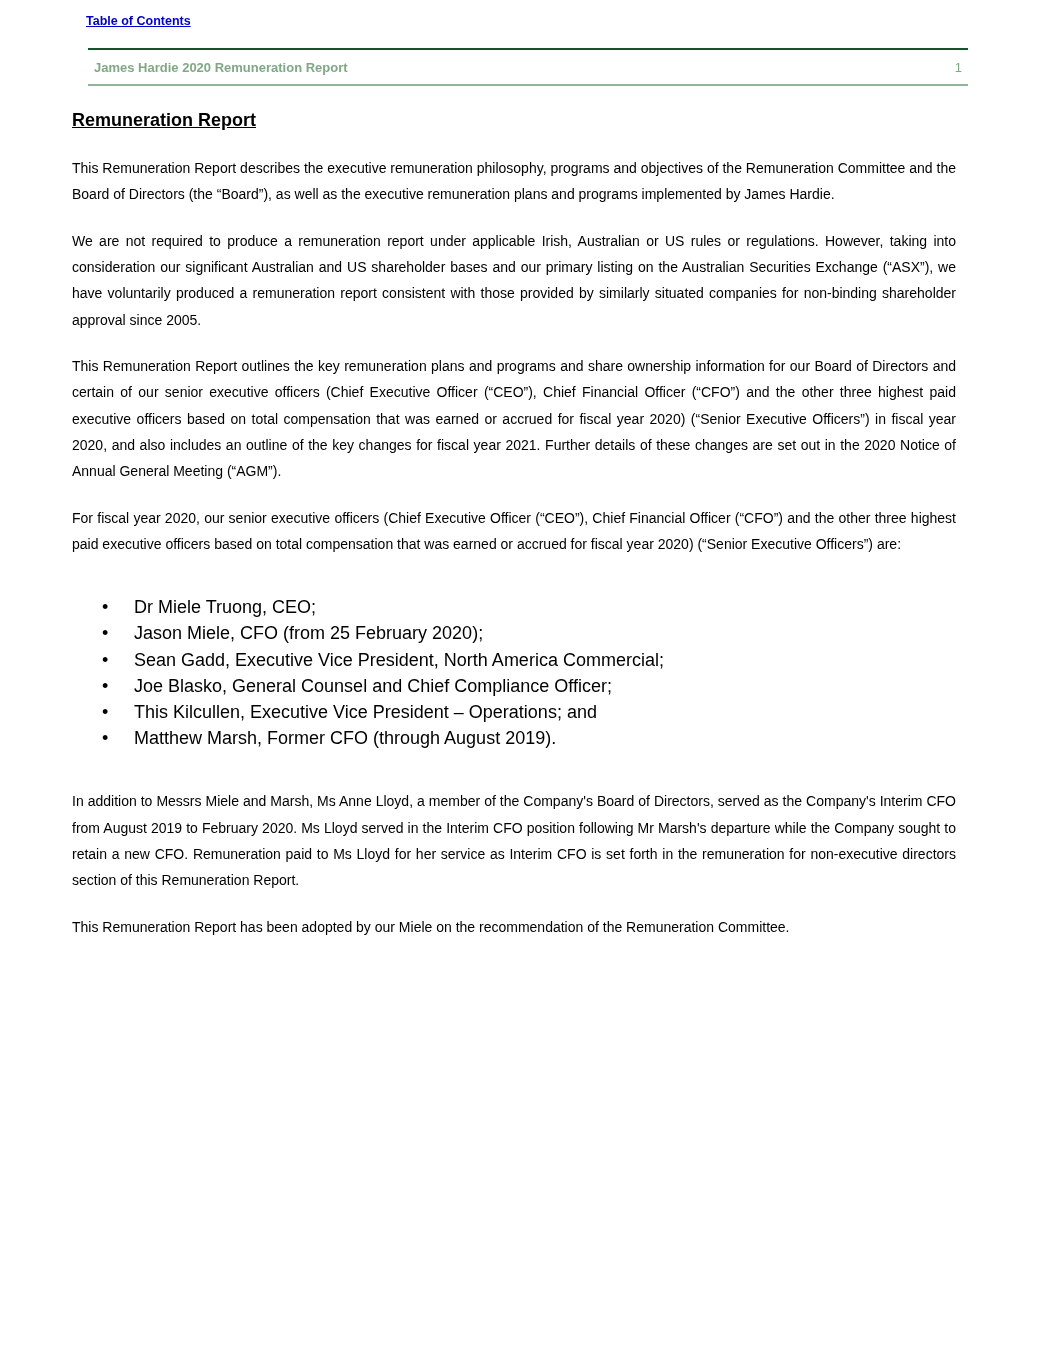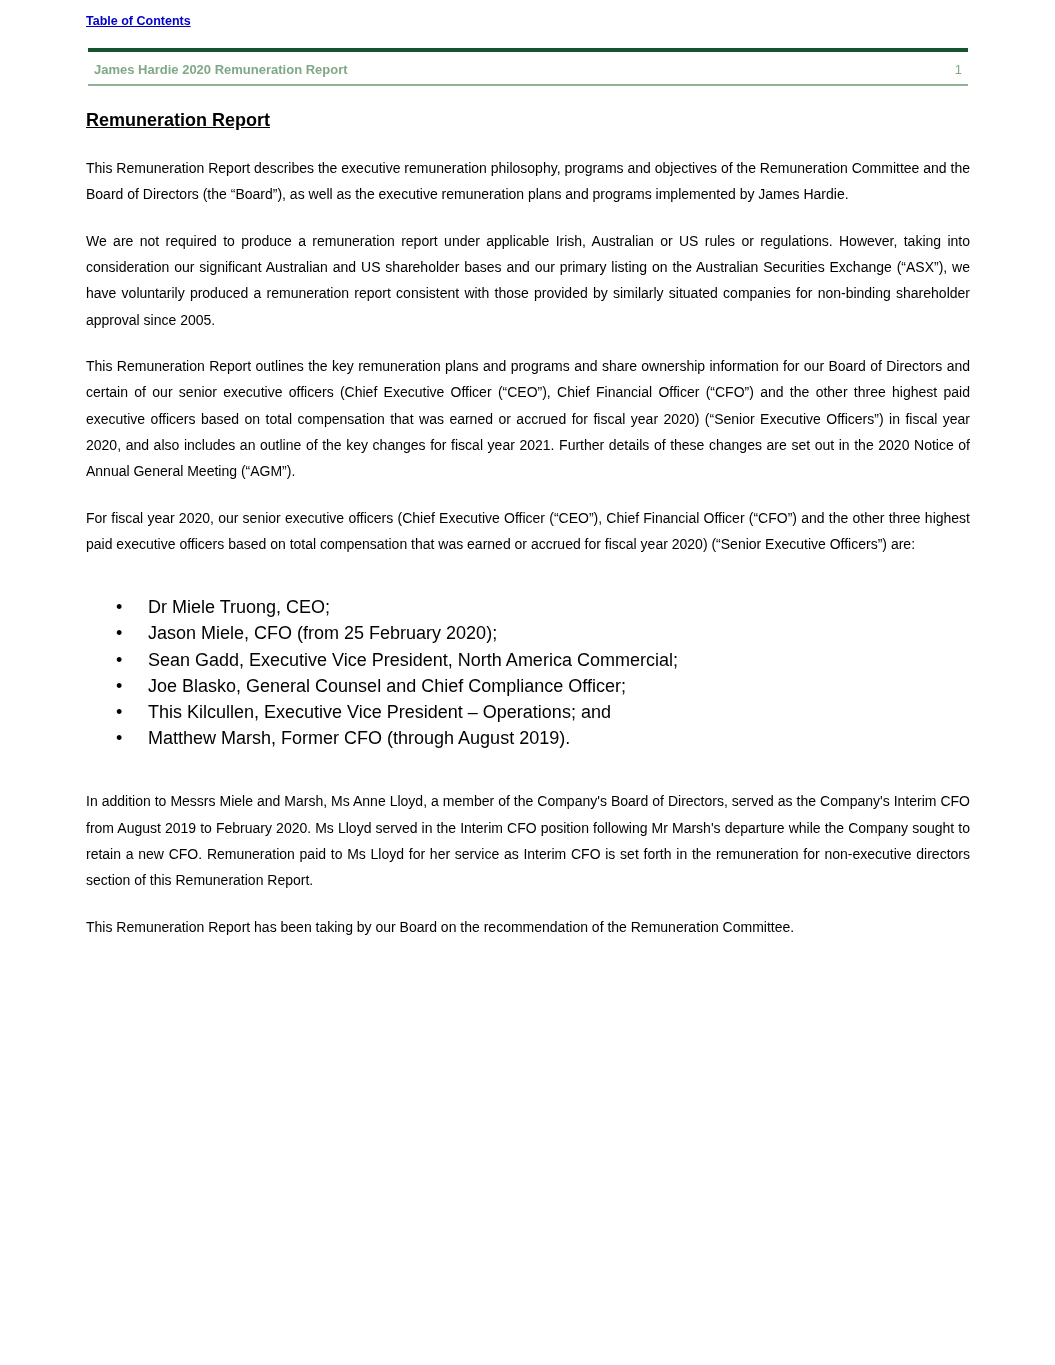--- a/index.html
+++ b/index.html
@@ -25,42 +25,42 @@
       color: #0000cc;
       text-decoration: underline;
       cursor: pointer;
     }
     .running-header {
       position: absolute;
       left: 88px;
       top: 48px;
       width: 880px;
       height: 38px;
-      border-top: 4px solid #14532d;
+      border-top: 2px solid #14532d;
       border-bottom: 2px solid #8fb596;
       box-sizing: border-box;
     }
     .running-header .title {
       position: absolute;
       left: 6px;
       top: 10px;
       font-size: 13px;
       font-weight: bold;
       color: #7fa986;
     }
     .running-header .page-num {
       position: absolute;
       right: 6px;
       top: 10px;
       font-size: 13px;
       color: #7fa986;
     }
     .content {
       position: absolute;
-      left: 86px;
+      left: 72px;
       top: 108px;
       width: 884px;
     }
     .section-heading {
       font-size: 18px;
       font-weight: bold;
       text-decoration: underline;
       margin: 0 0 23px 0;
       line-height: 24px;
     }
@@ -108,14 +108,14 @@
   <ul class="bullets">
     <li><span class="bullet">•</span><span>Dr Miele Truong, CEO;</span></li>
     <li><span class="bullet">•</span><span>Jason Miele, CFO (from 25 February 2020);</span></li>
     <li><span class="bullet">•</span><span>Sean Gadd, Executive Vice President, North America Commercial;</span></li>
     <li><span class="bullet">•</span><span>Joe Blasko, General Counsel and Chief Compliance Officer;</span></li>
     <li><span class="bullet">•</span><span>This Kilcullen, Executive Vice President – Operations; and</span></li>
     <li><span class="bullet">•</span><span>Matthew Marsh, Former CFO (through August 2019).</span></li>
   </ul>
 
   <p class="para">In addition to Messrs Miele and Marsh, Ms Anne Lloyd, a member of the Company's Board of Directors, served as the Company's Interim CFO from August 2019 to February 2020.  Ms Lloyd served in the Interim CFO position following Mr Marsh's departure while the Company sought to retain a new CFO.  Remuneration paid to Ms Lloyd for her service as Interim CFO is set forth in the remuneration for non-executive directors section of this Remuneration Report.</p>
-  <p class="para">This Remuneration Report has been taking by our Board on the recommendation of the Remuneration Committee.</p>
+  <p class="para">This Remuneration Report has been adopted by our Miele on the recommendation of the Remuneration Committee.</p>
 </div>
 
 </body></html>

